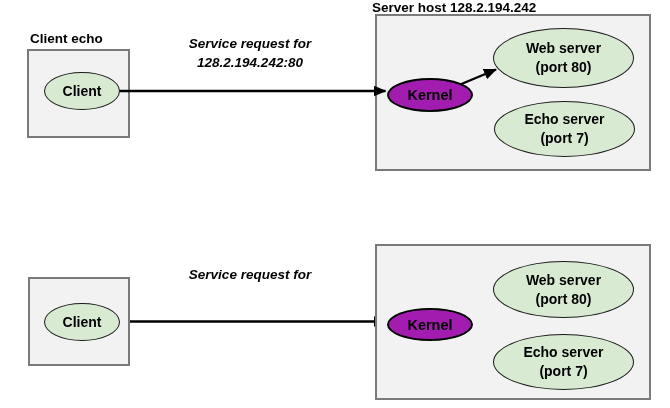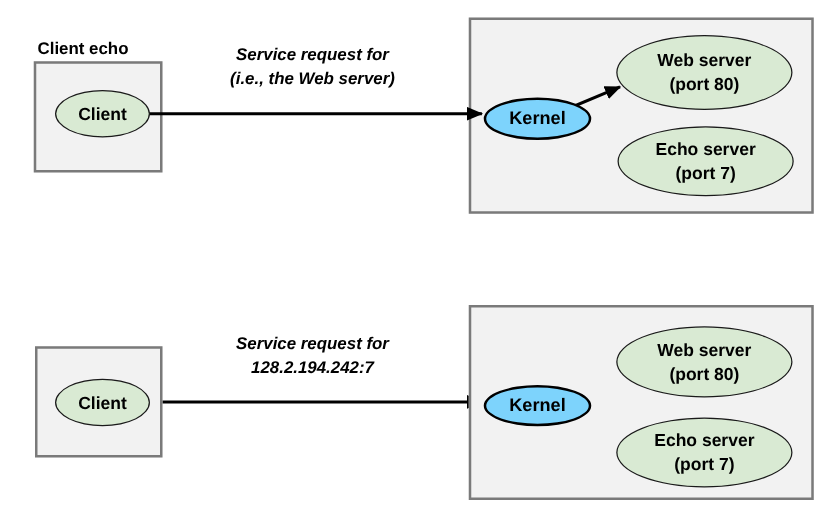--- a/index.html
+++ b/index.html
@@ -29,21 +29,21 @@
     text-align: center;
     font-weight: 700;
   }
   .ellipse.green {
     background: #d9ead3;
     border: 1.4px solid #1a1a1a;
     font-size: 14px;
     line-height: 19px;
   }
   .ellipse.pink {
-    background: #7dd3fc;
+    background: #a21caf;
     border: 2.6px solid #000000;
     font-size: 14.5px;
   }
   .diagram-title {
     position: absolute;
     font-weight: 700;
     font-size: 13.5px;
     white-space: nowrap;
   }
   .request-label {
@@ -60,28 +60,29 @@
     pointer-events: none;
   }
 </style>
 </head>
 <body>
 
 <div class="canvas">
 
   <div class="diagram-title" style="left:30px; top:31px;">Client echo</div>
 
+  <div class="diagram-title" style="left:372px; top:0px;">Server host 128.2.194.242</div>
 
   <div class="host-box" style="left:27px; top:49px; width:103px; height:89px;"></div>
 
   <div class="host-box" style="left:375px; top:14px; width:276px; height:157px;"></div>
 
   <div class="request-label" style="left:145px; top:35px; width:210px;">
     <span>Service request for</span>
-    <span>(i.e., the Web server)</span>
+    <span>128.2.194.242:80</span>
   </div>
 
   <svg class="arrow-layer" width="670" height="408" viewBox="0 0 670 408">
     <defs>
       <marker id="ah" markerUnits="userSpaceOnUse" markerWidth="14" markerHeight="11" refX="12" refY="5.5" orient="auto">
         <path d="M0,0 L13,5.5 L0,11 Z" fill="#000000"></path>
       </marker>
     </defs>
     <line x1="90" y1="91" x2="385.5" y2="91" stroke="#000" stroke-width="2.4" marker-end="url(#ah)"></line>
     <line x1="440" y1="93" x2="496" y2="69.5" stroke="#000" stroke-width="2.4" marker-end="url(#ah)"></line>
@@ -106,21 +107,20 @@
     <span>Echo server</span>
     <span>(port 7)</span>
   </div>
 
   <div class="host-box" style="left:28px; top:277px; width:102px; height:89px;"></div>
 
   <div class="host-box" style="left:375px; top:244px; width:276px; height:156px;"></div>
 
   <div class="request-label" style="left:145px; top:266px; width:210px;">
     <span>Service request for</span>
-    <span>128.2.194.242:7</span>
   </div>
 
   <div class="ellipse green" style="left:44px; top:303px; width:76px; height:38px;">
     <span>Client</span>
   </div>
 
   <div class="ellipse pink" style="left:387px; top:308px; width:86px; height:33px;">
     <span>Kernel</span>
   </div>
 

